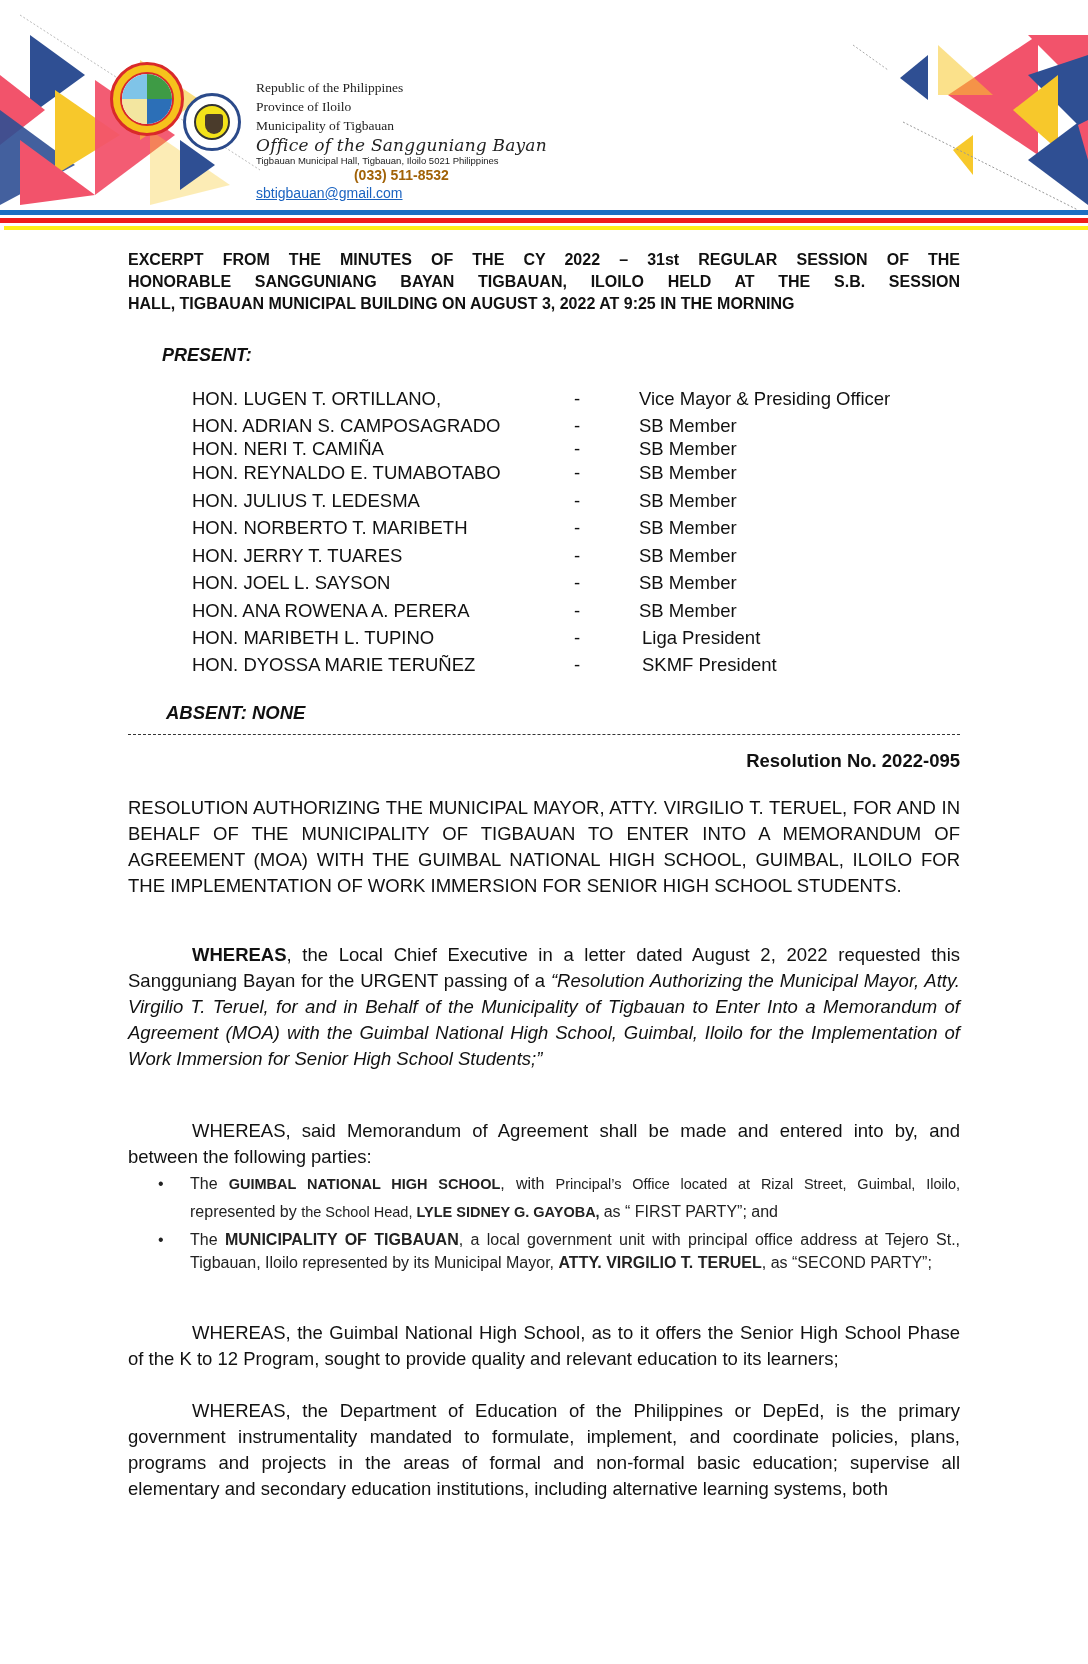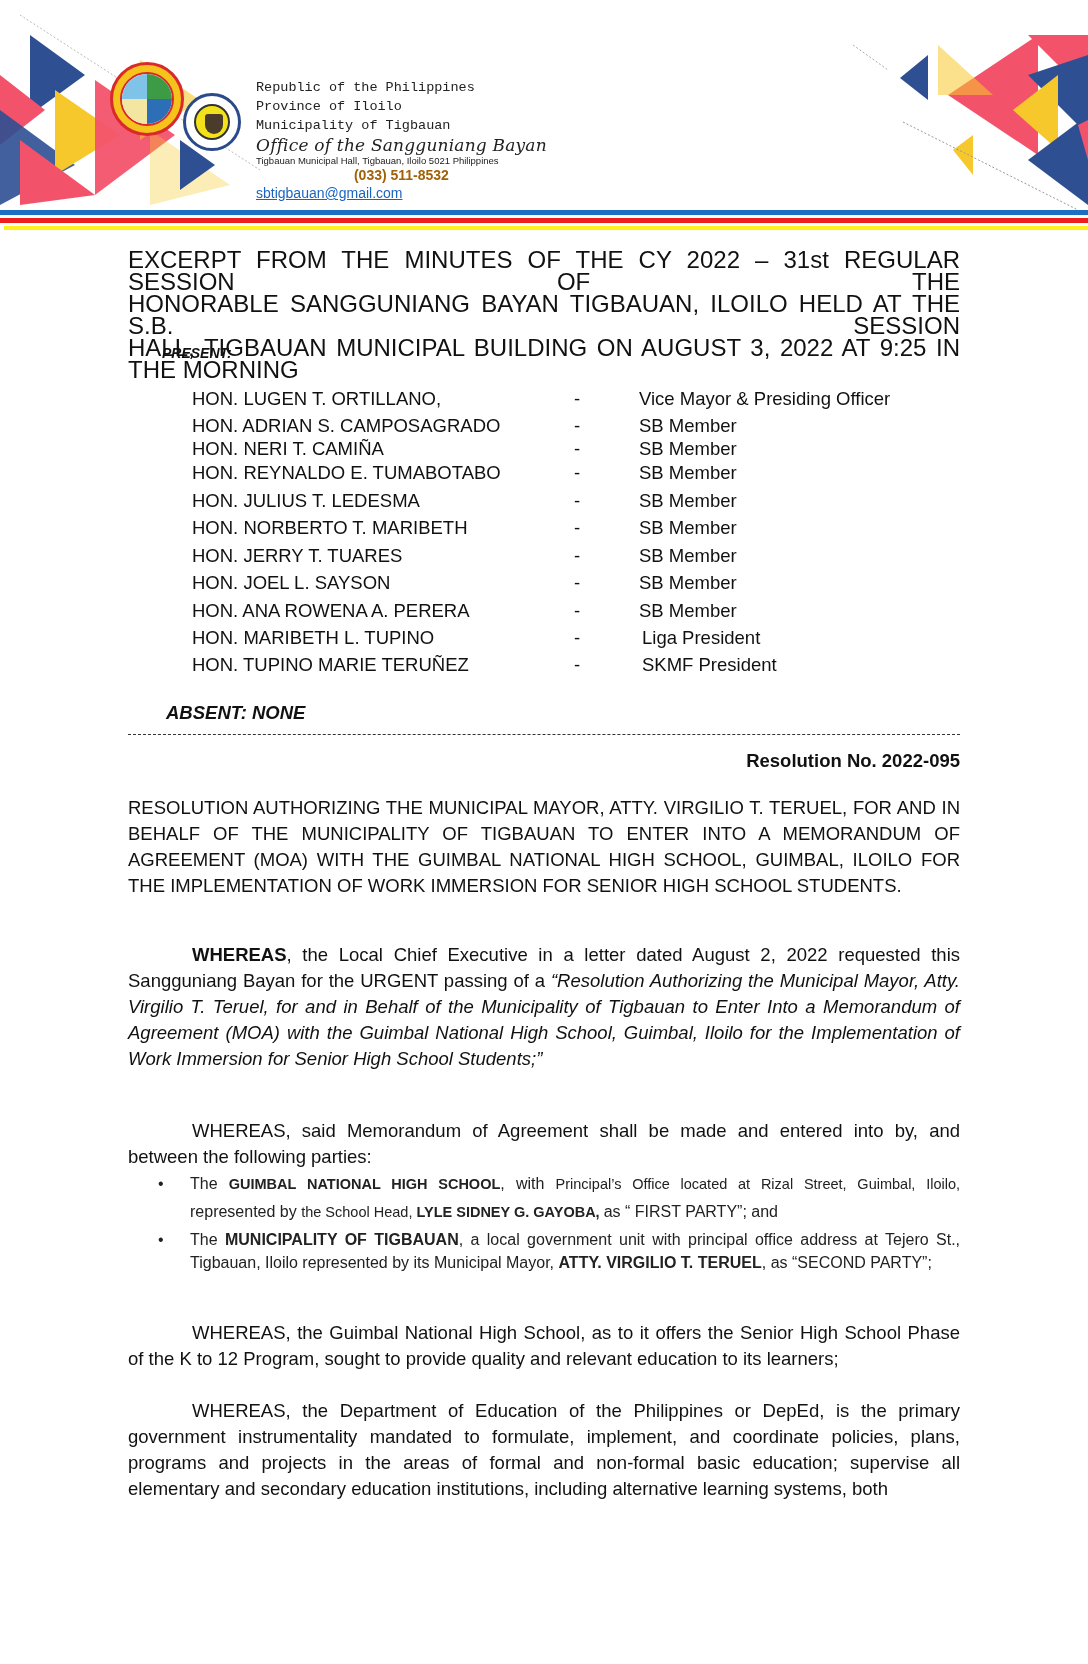--- a/index.html
+++ b/index.html
@@ -16,39 +16,39 @@
   .seal-muni .ring { position: absolute; left: 7px; top: 7px; right: 7px; bottom: 7px; border-radius: 50%; background: #fff; border: 2px solid #d9292a; box-sizing: border-box; overflow: hidden; }
   .seal-muni .q1 { position: absolute; left: 0; top: 0; width: 50%; height: 50%; background: #7fc4e8; }
   .seal-muni .q2 { position: absolute; right: 0; top: 0; width: 50%; height: 50%; background: #3e9b45; }
   .seal-muni .q3 { position: absolute; left: 0; bottom: 0; width: 50%; height: 50%; background: #f3e6a0; }
   .seal-muni .q4 { position: absolute; right: 0; bottom: 0; width: 50%; height: 50%; background: #2c6fb7; }
   .seal-sb { left: 183px; top: 93px; width: 58px; height: 58px; background: #ffffff; border: 3px solid #2b4a8a; box-sizing: border-box; }
   .seal-sb .inner { position: absolute; left: 8px; top: 8px; right: 8px; bottom: 8px; border-radius: 50%; background: #f3e21a; border: 2px solid #333; box-sizing: border-box; }
   .seal-sb .shield { position: absolute; left: 9px; top: 8px; width: 18px; height: 20px; background: #4a3b2b; border-radius: 3px 3px 9px 9px; }
 
   .letterhead { position: absolute; left: 256px; top: 78px; }
-  .lh-line { font-family: Liberation Mono, monospace; font-size: 13.5px; line-height: 19px; color: #222; white-space: nowrap; }
+  .lh-line { font-family: Liberation Serif, serif; font-size: 13.5px; line-height: 19px; color: #222; white-space: nowrap; }
   .lh-office { font-family: "DejaVu Serif", serif; font-style: italic; font-size: 17px; line-height: 20px; color: #222; white-space: nowrap; letter-spacing: 0.2px; }
   .lh-addr { font-size: 9.5px; line-height: 11px; color: #222; white-space: nowrap; }
   .lh-phone { font-size: 14px; font-weight: bold; line-height: 18px; color: #a16207; text-align: center; }
   .lh-email { font-size: 14px; line-height: 18px; color: #1a63c0; text-decoration: underline; cursor: pointer; }
 
   .stripe { position: absolute; left: 0; width: 1088px; }
   .stripe-blue { top: 210px; height: 5px; background: #1b6ec2; }
   .stripe-red { top: 218px; height: 5px; background: #ef1c1c; }
   .stripe-yellow { top: 226px; left: 4px; height: 4px; background: #ffef1a; }
 
   
   .content { position: absolute; left: 128px; width: 832px; }
   .p { font-size: 18.5px; line-height: 22px; text-align: justify; margin: 0; }
   .p-j { text-align: justify; text-align-last: justify; }
   .title-block { top: 249px; }
-  .title-block .p { font-size: 24px; line-height: 22px; text-transform: none; }
-
-  .present-label { position: absolute; left: 162px; top: 345px; font-size: 14px; font-weight: bold; font-style: italic; }
+  .title-block .p { font-size: 16px; line-height: 22px; text-transform: none; font-weight: bold; }
+
+  .present-label { position: absolute; left: 162px; top: 345px; font-size: 18px; font-weight: bold; font-style: italic; }
   .att-row { position: absolute; left: 192px; width: 740px; font-size: 18.5px; line-height: 22px; white-space: nowrap; }
   .att-name { position: absolute; left: 0; }
   .att-dash { position: absolute; left: 382px; }
   .att-role { position: absolute; left: 447px; }
 
   .absent-label { position: absolute; left: 166px; top: 702px; font-size: 18.5px; font-weight: bold; font-style: italic; }
   .dashed { position: absolute; left: 128px; top: 734px; width: 832px; height: 0; border-top: 1.5px dashed #333; }
   .res-no { position: absolute; left: 128px; top: 750px; width: 832px; text-align: right; font-size: 18.5px; font-weight: bold; }
 
   .indent { display: inline-block; width: 64px; }
@@ -175,21 +175,21 @@
   <span class="att-name">HON. ANA ROWENA A. PERERA</span>
   <span class="att-dash">-</span>
   <span class="att-role">SB Member</span>
 </div>
 <div class="att-row" style="top:627px">
   <span class="att-name">HON. MARIBETH L. TUPINO</span>
   <span class="att-dash">-</span>
   <span class="att-role" style="left:450px">Liga President</span>
 </div>
 <div class="att-row" style="top:654px">
-  <span class="att-name">HON. TUPINO MARIE TERUÑEZ</span>
+  <span class="att-name">HON. DYOSSA MARIE TERUÑEZ</span>
   <span class="att-dash">-</span>
   <span class="att-role" style="left:450px">SKMF President</span>
 </div>
 
 <div class="absent-label">ABSENT: NONE</div>
 <div class="dashed"></div>
 <div class="res-no">Resolution No. 2022-095</div>
 
 <div class="content" style="top:795px; line-height:26px;">
   <p class="p" style="line-height:26px;">RESOLUTION AUTHORIZING THE MUNICIPAL MAYOR, ATTY. VIRGILIO T. TERUEL, FOR AND IN BEHALF OF THE MUNICIPALITY OF TIGBAUAN TO ENTER INTO A MEMORANDUM OF AGREEMENT (MOA) WITH THE GUIMBAL NATIONAL HIGH SCHOOL, GUIMBAL, ILOILO FOR THE IMPLEMENTATION OF WORK IMMERSION FOR SENIOR HIGH SCHOOL STUDENTS.</p>

